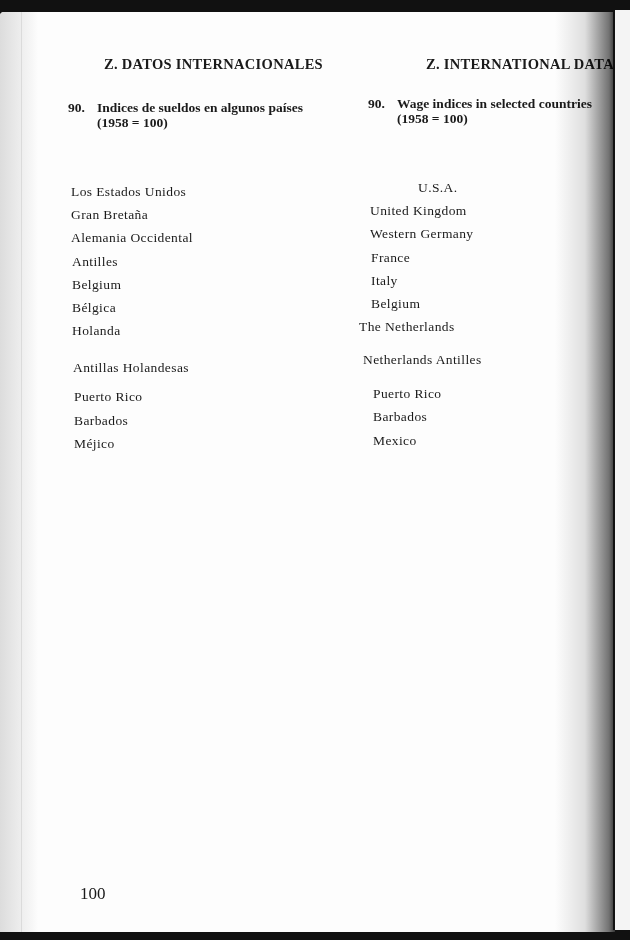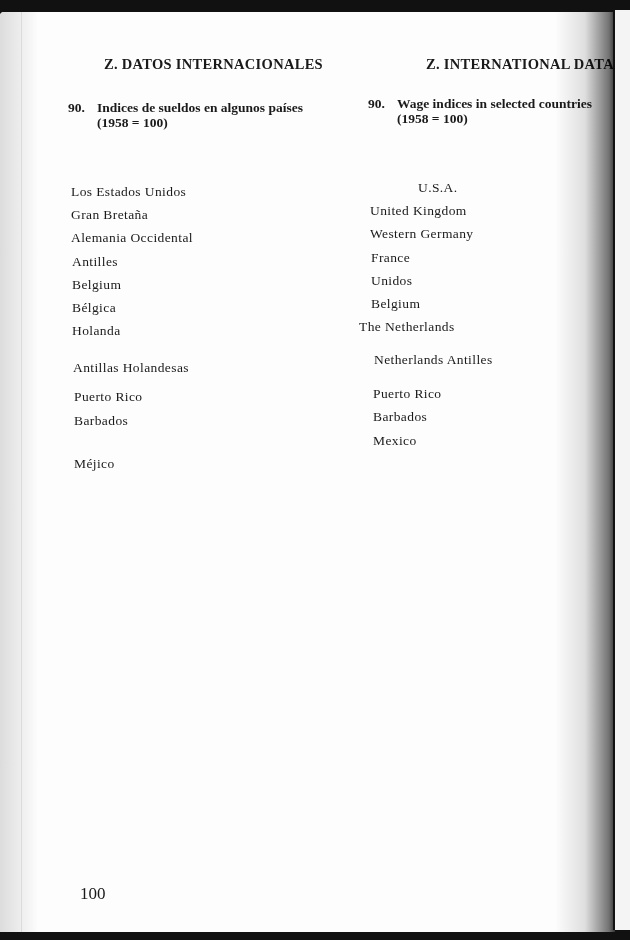--- a/index.html
+++ b/index.html
@@ -80,30 +80,30 @@
   <div class="country" style="left:71px; top:172px;">Los Estados Unidos</div>
   <div class="country" style="left:71px; top:195px;">Gran Bretaña</div>
   <div class="country" style="left:71px; top:218px;">Alemania Occidental</div>
   <div class="country" style="left:72px; top:242px;">Antilles</div>
   <div class="country" style="left:72px; top:265px;">Belgium</div>
   <div class="country" style="left:72px; top:288px;">Bélgica</div>
   <div class="country" style="left:72px; top:311px;">Holanda</div>
   <div class="country" style="left:73px; top:348px;">Antillas Holandesas</div>
   <div class="country" style="left:74px; top:377px;">Puerto Rico</div>
   <div class="country" style="left:74px; top:401px;">Barbados</div>
-  <div class="country" style="left:74px; top:444px;">Méjico</div>
+  <div class="country" style="left:74px; top:424px;">Méjico</div>
 
   <div class="country" style="left:370px; top:168px;margin-left:48px;">U.S.A.</div>
   <div class="country" style="left:370px; top:191px;">United Kingdom</div>
   <div class="country" style="left:370px; top:214px;">Western Germany</div>
   <div class="country" style="left:371px; top:238px;">France</div>
-  <div class="country" style="left:371px; top:261px;">Unidos</div>
+  <div class="country" style="left:371px; top:261px;">Italy</div>
   <div class="country" style="left:371px; top:284px;">Belgium</div>
   <div class="country" style="left:359px; top:307px;">The Netherlands</div>
-  <div class="country" style="left:374px; top:340px;">Netherlands Antilles</div>
+  <div class="country" style="left:363px; top:340px;">Netherlands Antilles</div>
   <div class="country" style="left:373px; top:374px;">Puerto Rico</div>
   <div class="country" style="left:373px; top:397px;">Barbados</div>
   <div class="country" style="left:373px; top:421px;">Mexico</div>
 
   <div class="page-number">100</div>
 
   <div class="gutter-shadow"></div>
 </div>
 
 <div class="next-page"></div>

